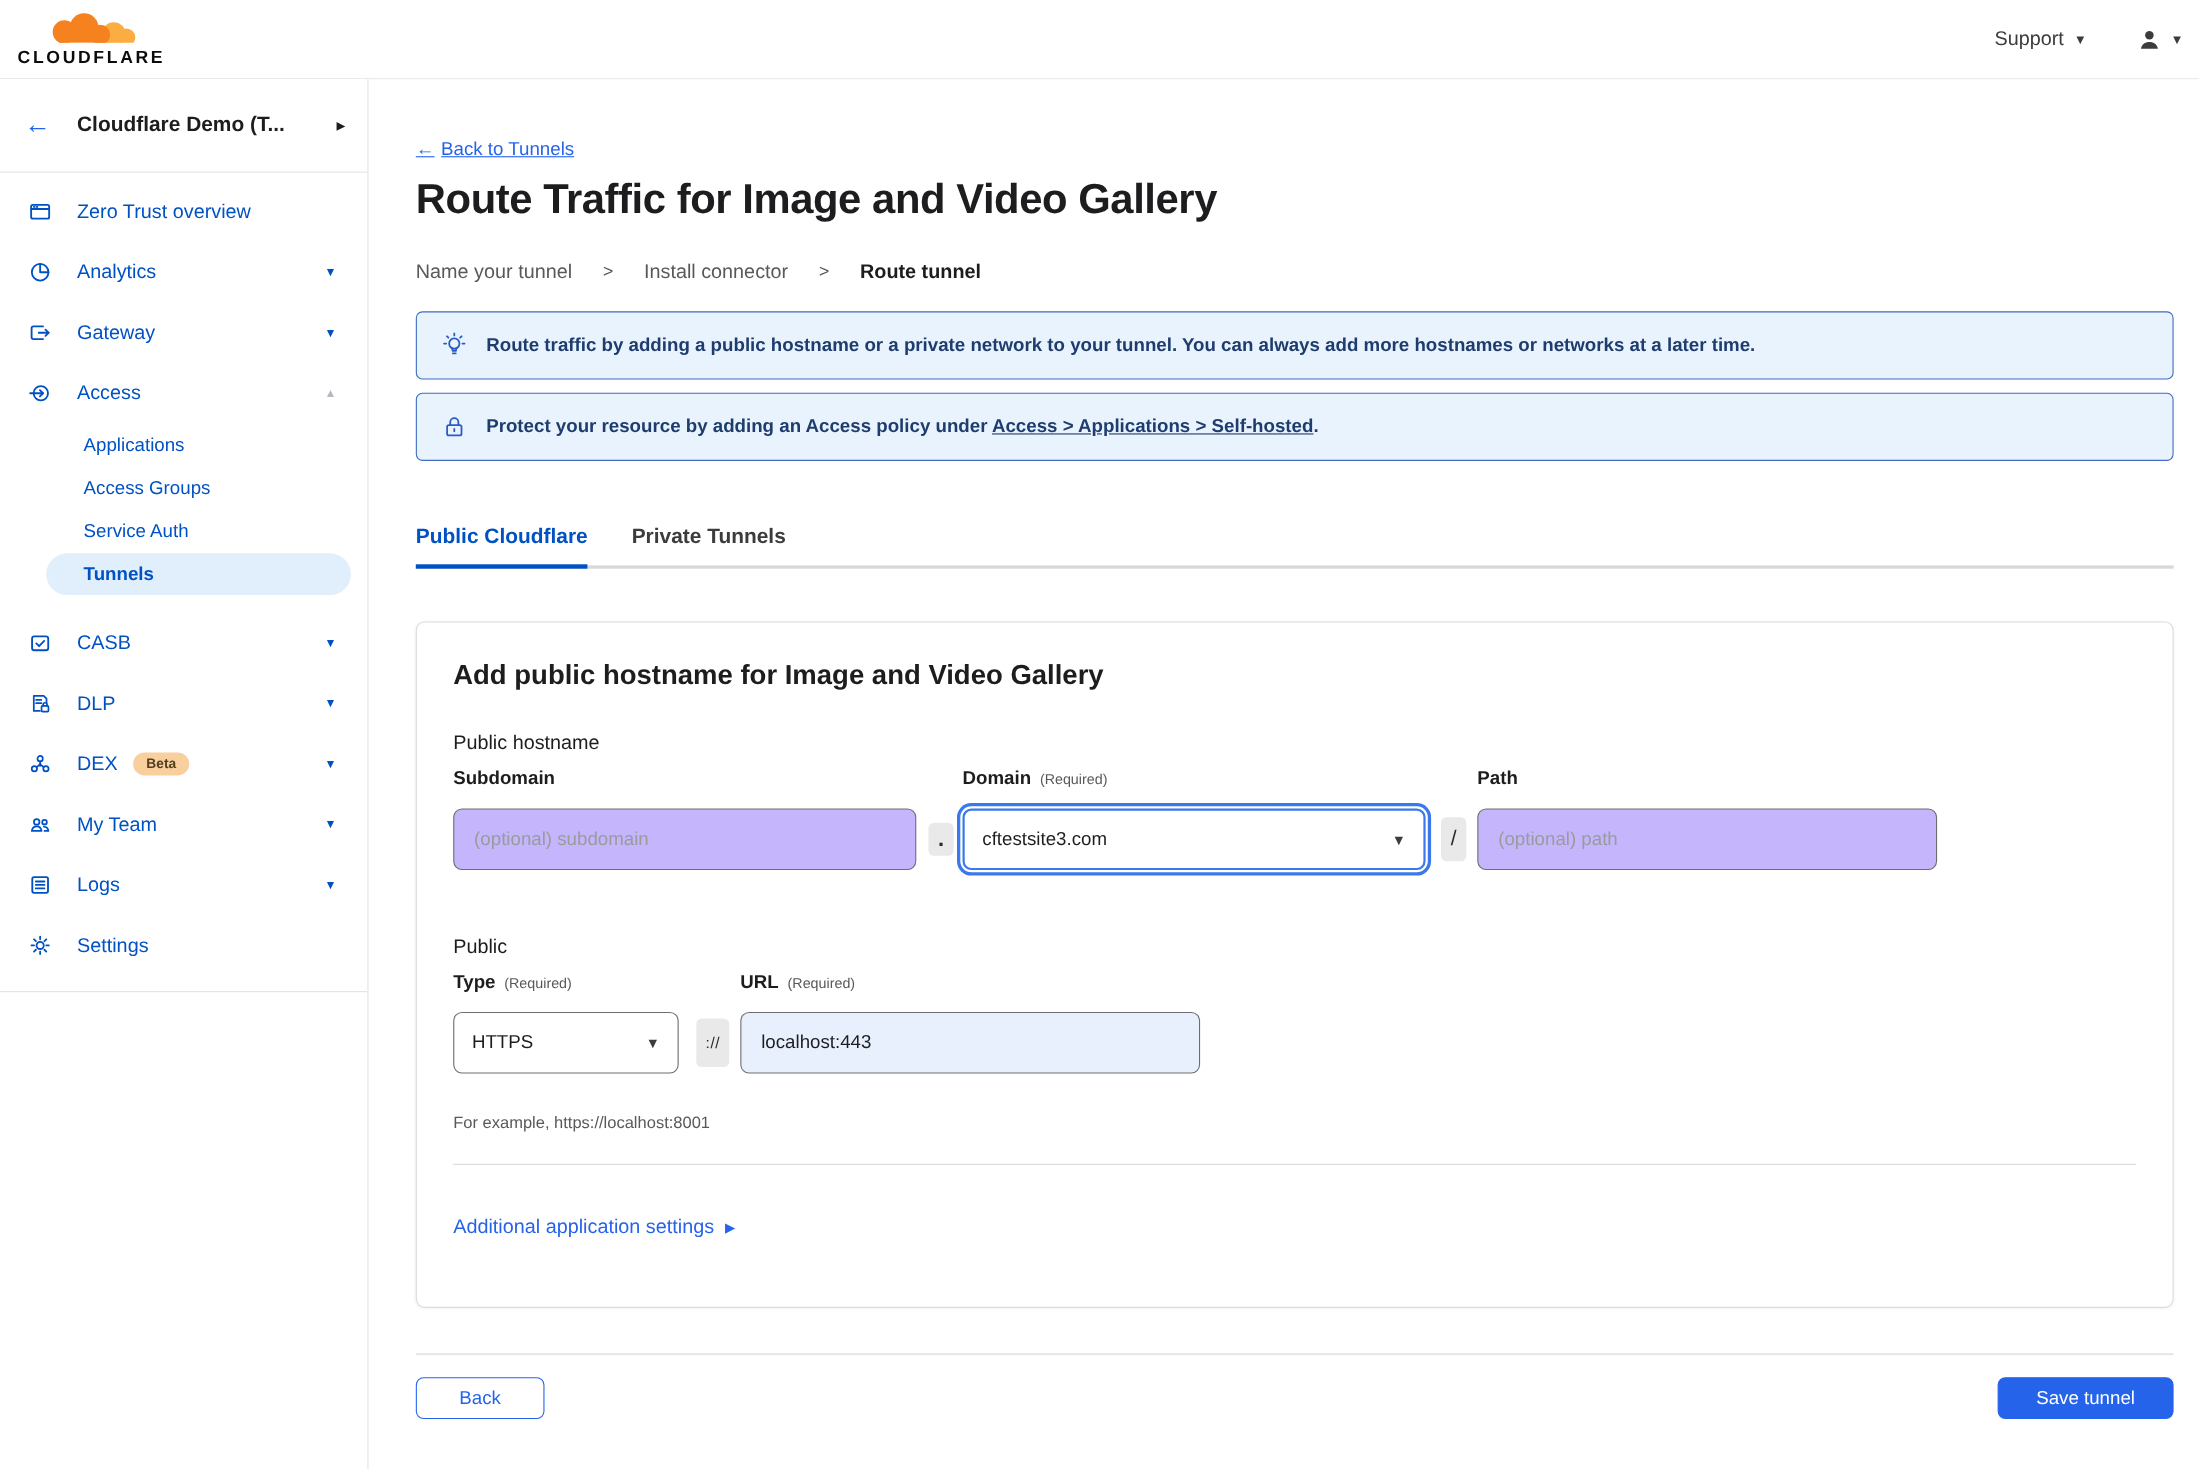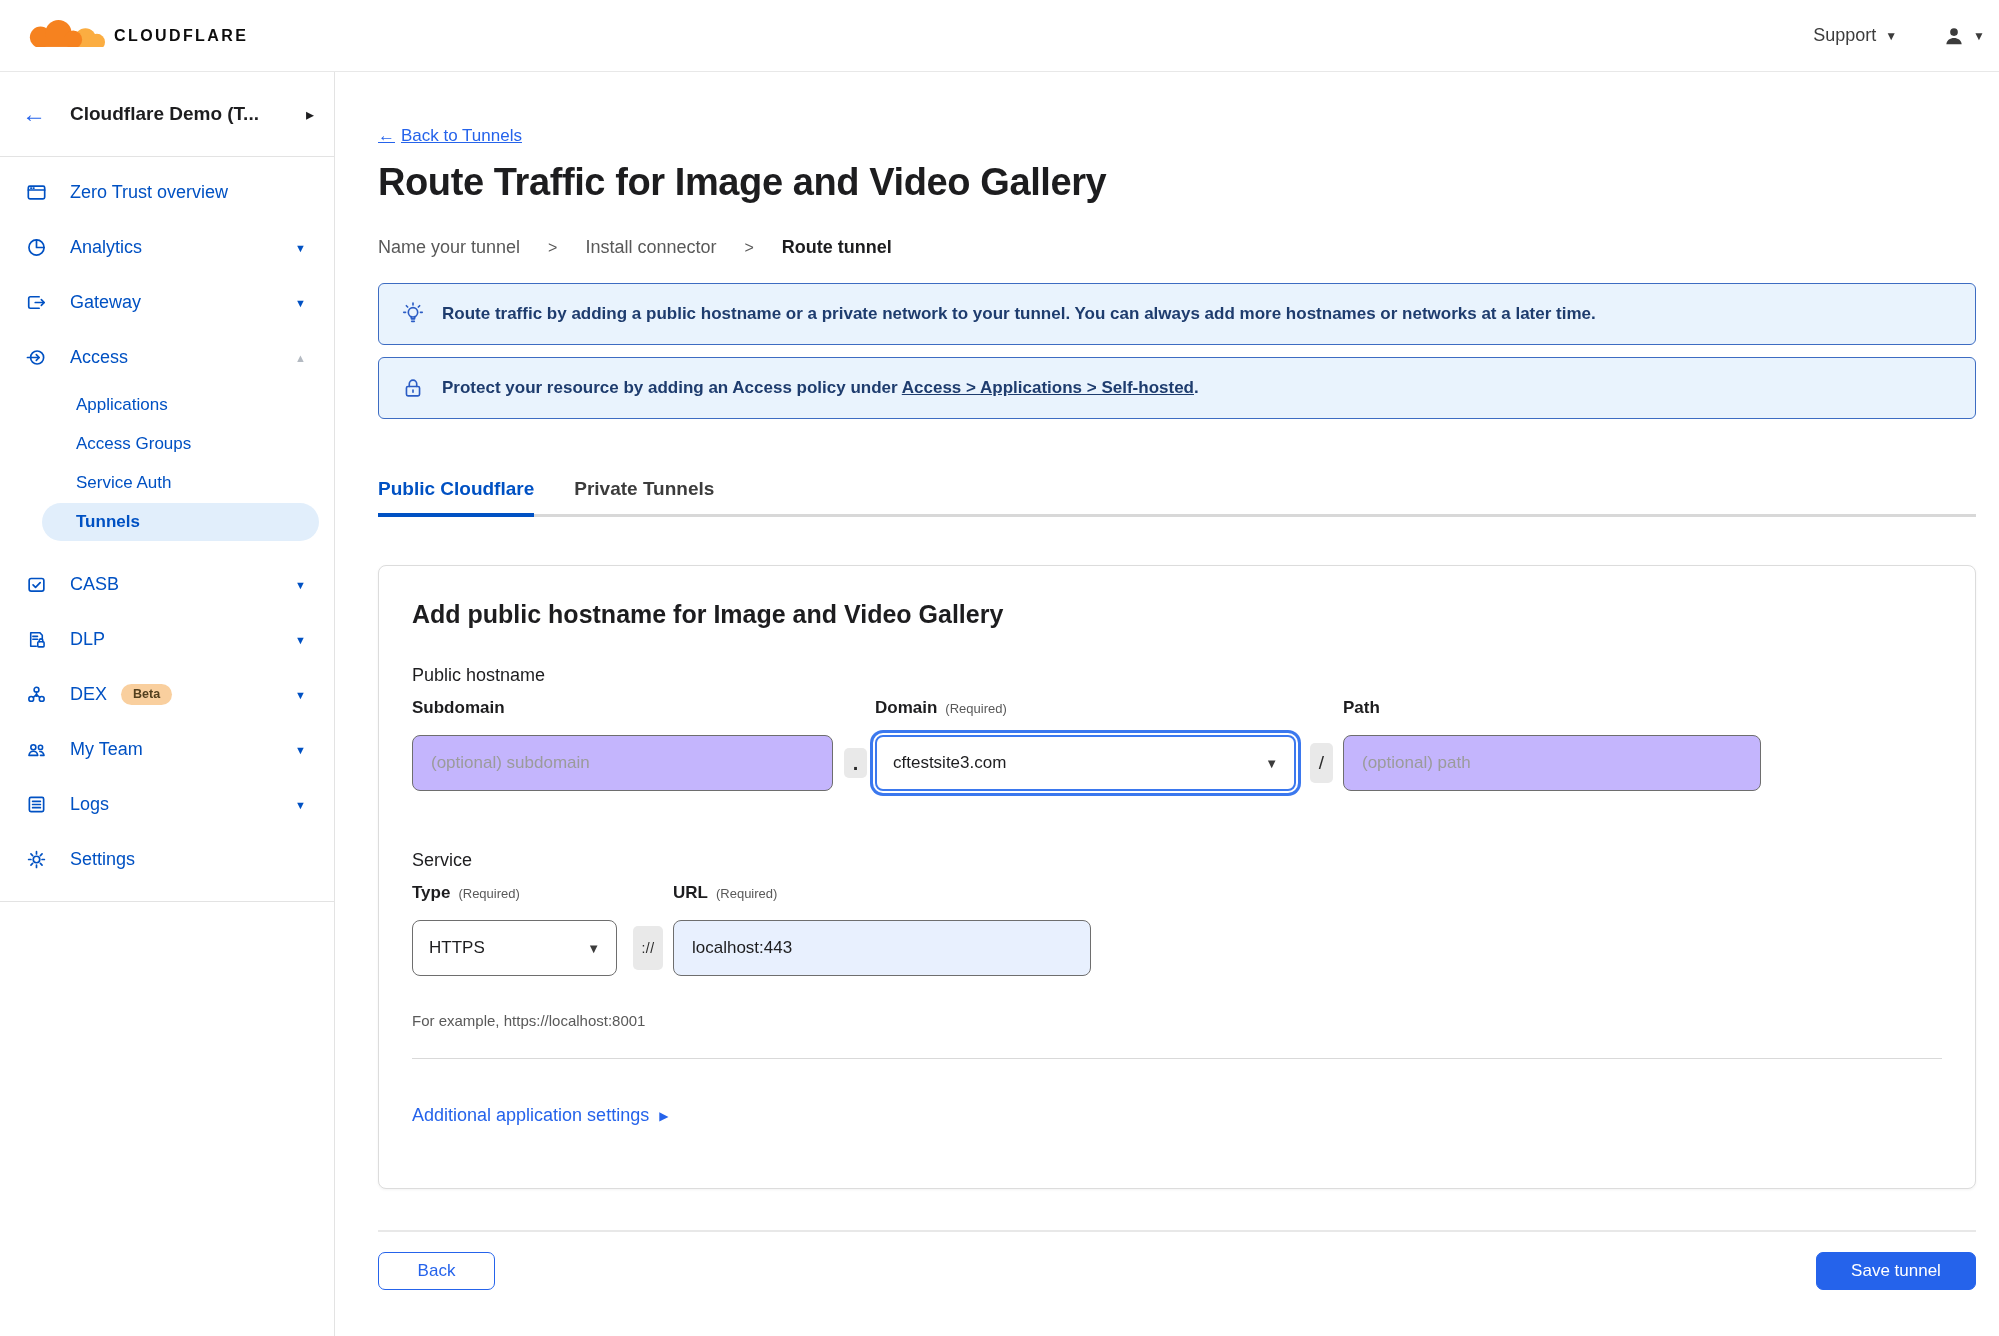--- a/index.html
+++ b/index.html
@@ -2,21 +2,21 @@
 <html><head>
 <meta charset="utf-8">
 <style>
   * { margin:0; padding:0; box-sizing:border-box; }
   html,body { background:#fff; }
   body { font-family:"Liberation Sans","DejaVu Sans",sans-serif; color:#202124; }
   .page { width:1999px; height:1336px; overflow:hidden; background:#fff; display:flex; flex-direction:column; }
 
   
   .topbar { height:72px; flex:0 0 72px; display:flex; align-items:center; justify-content:space-between; border-bottom:1px solid #e8e8e8; background:#fff; }
-  .logo { margin-left:16px; display:flex; flex-direction:row; align-items:center; cursor:pointer; }
+  .logo { margin-left:16px; display:flex; flex-direction:column; align-items:center; cursor:pointer; }
   .logo-wordmark { font-size:16px; font-weight:800; letter-spacing:2.4px; color:#0c0c0c; line-height:1; margin-top:1px; }
   .topbar-right { display:flex; align-items:center; margin-right:14px; gap:46px; }
   .support { display:flex; align-items:center; gap:9px; font-size:18px; color:#3c3c3c; cursor:pointer; }
   .user-menu { display:flex; align-items:center; gap:8px; cursor:pointer; }
   .caret-dark { font-size:12px; color:#3c3c3c; line-height:1; }
 
   
   .body-row { flex:1; display:flex; min-height:0; }
 
   
@@ -340,21 +340,21 @@
           <div class="sep-box sep-slash">/</div>
 
           <div class="col-path">
             <div class="field-label-row">
               <span class="field-label">Path</span>
             </div>
             <input class="text-input" type="text" placeholder="(optional) path" style="">
           </div>
         </div>
 
-        <div class="section-label service-row">Service</div>
+        <div class="section-label service-row">Public</div>
 
         <div class="fields-row">
           <div class="col-type">
             <div class="field-label-row">
               <span class="field-label">Type</span>
               <span class="required-hint">(Required)</span>
             </div>
             <div class="select">
               <span>HTTPS</span>
               <span class="select-caret">▼</span>

